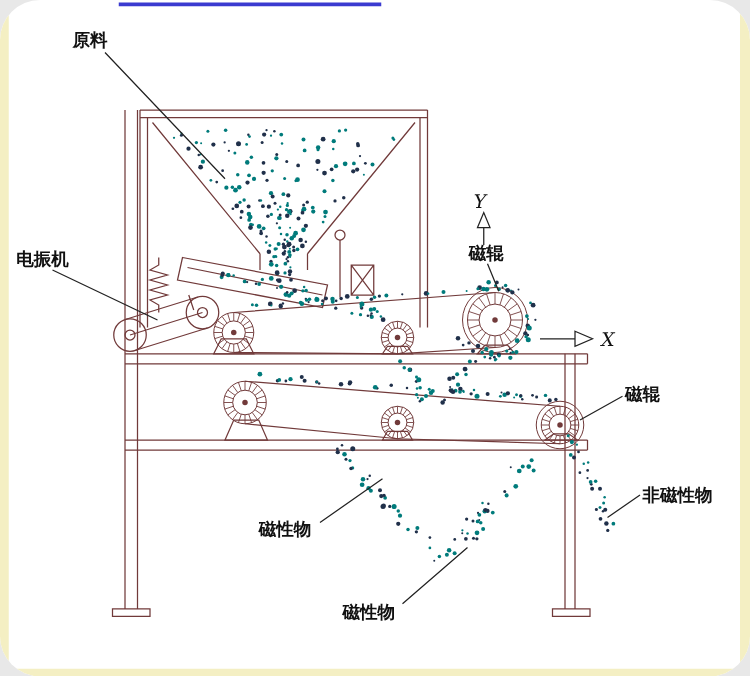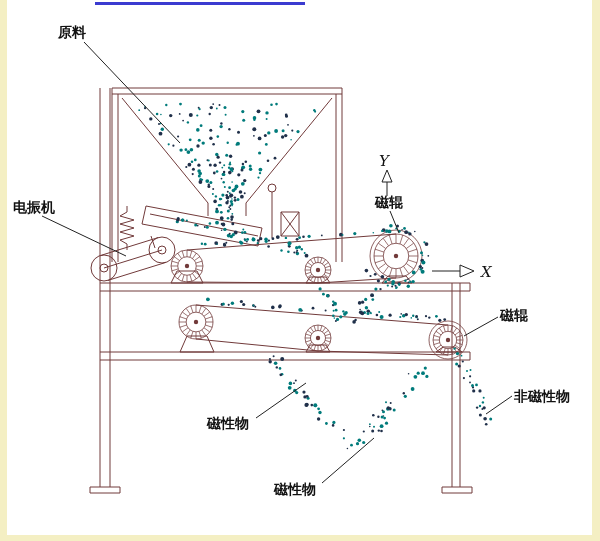--- a/index.html
+++ b/index.html
@@ -1,18 +1,18 @@
 <!DOCTYPE html>
 <html><head>
 <meta charset="utf-8">
 <style>
   html,body{margin:0;padding:0;background:#e8e8e8;}
   .page{
     position:relative;width:600px;height:541px;background:#ffffff;
-    overflow:hidden;font-family:"Liberation Sans",sans-serif;
+    overflow:hidden;font-family:"Liberation Sans",sans-serif;border-radius:32px;
   }
   .strip{position:absolute;background:#f4efc3;z-index:5;}
   .strip.left{left:0;top:0;width:7px;height:541px;}
   .strip.right{right:0;top:0;width:8px;height:541px;}
   .strip.bottom{left:0;bottom:0;width:600px;height:6px;}
   .topbar{position:absolute;left:95px;top:2px;width:210px;height:3px;z-index:4;}
   svg{position:absolute;left:0;top:0;z-index:1;}
   .lbl{font-family:"Liberation Sans",sans-serif;font-weight:bold;font-size:14px;fill:#111;}
   .axis{font-family:"DejaVu Serif",serif;font-style:italic;font-size:15px;fill:#111;}
 </style>

